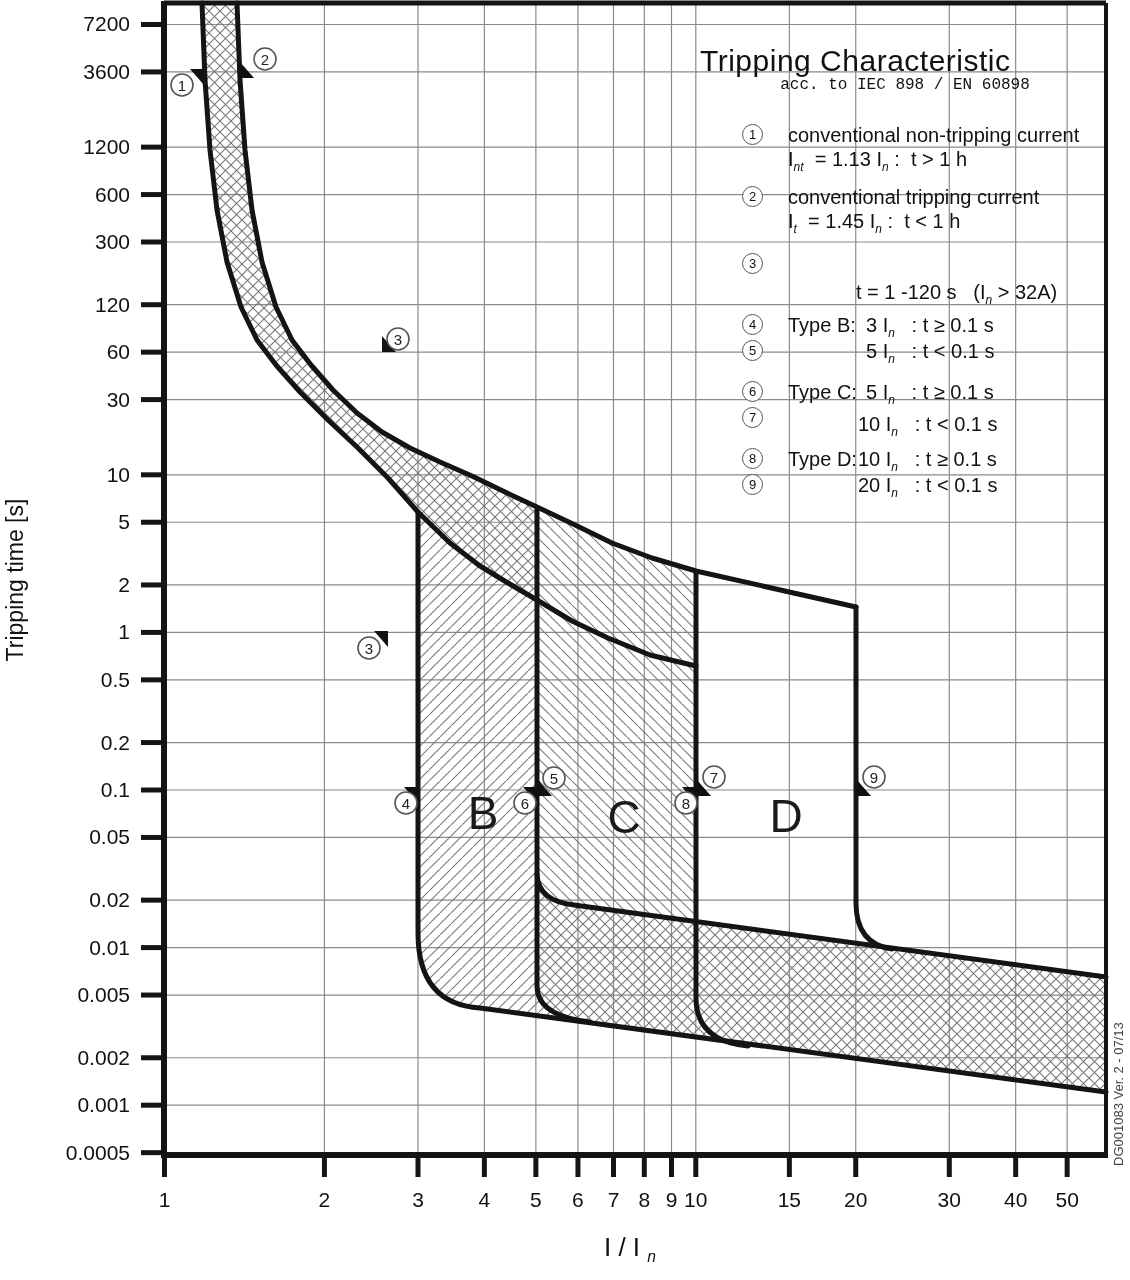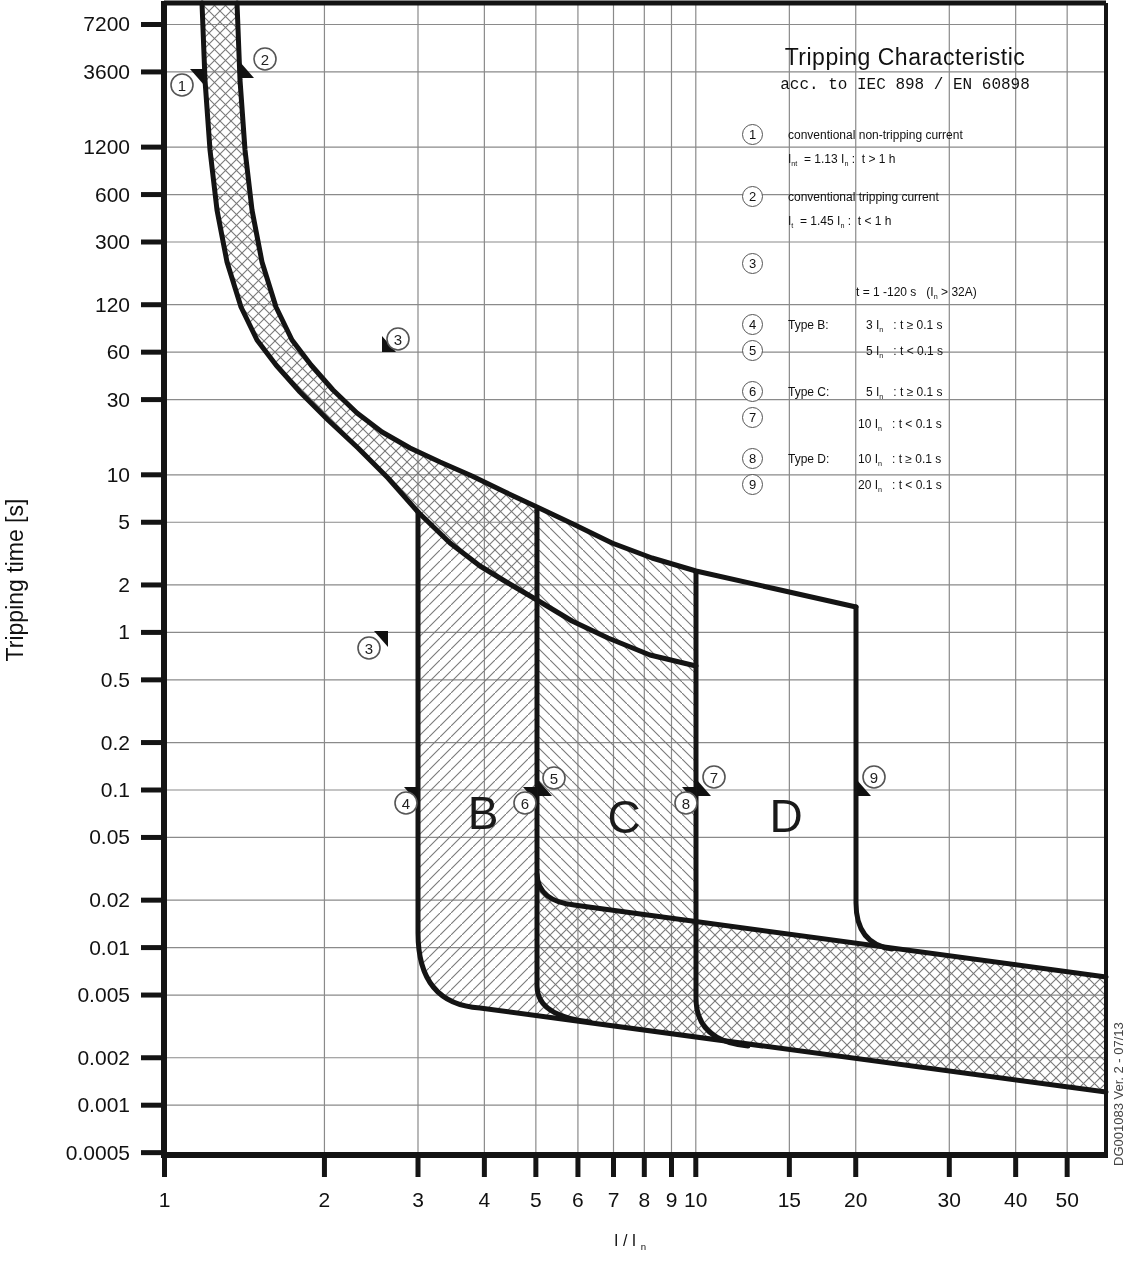--- a/index.html
+++ b/index.html
@@ -1,29 +1,29 @@
 <!DOCTYPE html>
 <html><head>
 <meta charset="utf-8">
 <style>
   html,body{margin:0;padding:0;background:#fff;}
   .stage{position:relative;width:1130px;height:1280px;background:#fff;overflow:hidden;
          font-family:"Liberation Sans",sans-serif;color:#111;}
   svg{position:absolute;left:0;top:0;font-family:"Liberation Sans",sans-serif;}
   .legend{position:absolute;left:0;top:0;width:100%;height:100%;pointer-events:none;}
-  .lg-title{position:absolute;left:700px;top:44px;width:410px;text-align:center;
-            font-size:23px;font-weight:500;letter-spacing:.5px;}
+  .lg-title{position:absolute;left:700px;top:44px;width:410px;text-align:left;
+            font-size:30px;font-weight:500;letter-spacing:.5px;}
   .lg-sub{position:absolute;left:700px;top:76px;width:410px;text-align:center;font-size:16px;font-family:Liberation Mono, monospace;}
   .lnum{position:absolute;width:21px;height:21px;border:1.5px solid #555;border-radius:50%;
         font-size:13px;line-height:20px;text-align:center;background:#fff;box-sizing:border-box;}
-  .ltxt{position:absolute;font-size:12px;line-height:22px;white-space:pre;}
-  sub{font-size:0.6em;}
+  .ltxt{position:absolute;font-size:20px;line-height:22px;white-space:pre;}
+  sub{font-size:0.6em;font-style:italic;}
   .ylabel{position:absolute;left:2px;top:700px;width:240px;text-align:center;font-size:23px;
           transform:rotate(-90deg);transform-origin:0 0;}
-  .xlabel{position:absolute;left:560px;top:1232px;width:140px;text-align:center;font-size:16px;}
+  .xlabel{position:absolute;left:560px;top:1232px;width:140px;text-align:center;font-size:26px;}
   .watermark{position:absolute;left:1111px;top:1166px;width:222px;font-size:13px;color:#444;
              transform:rotate(-90deg);transform-origin:0 0;white-space:nowrap;}
 </style>
 </head>
 <body>
 
 <div class="stage">
 
   <svg id="chart" width="1130" height="1280" viewBox="0 0 1130 1280">
       <defs>

